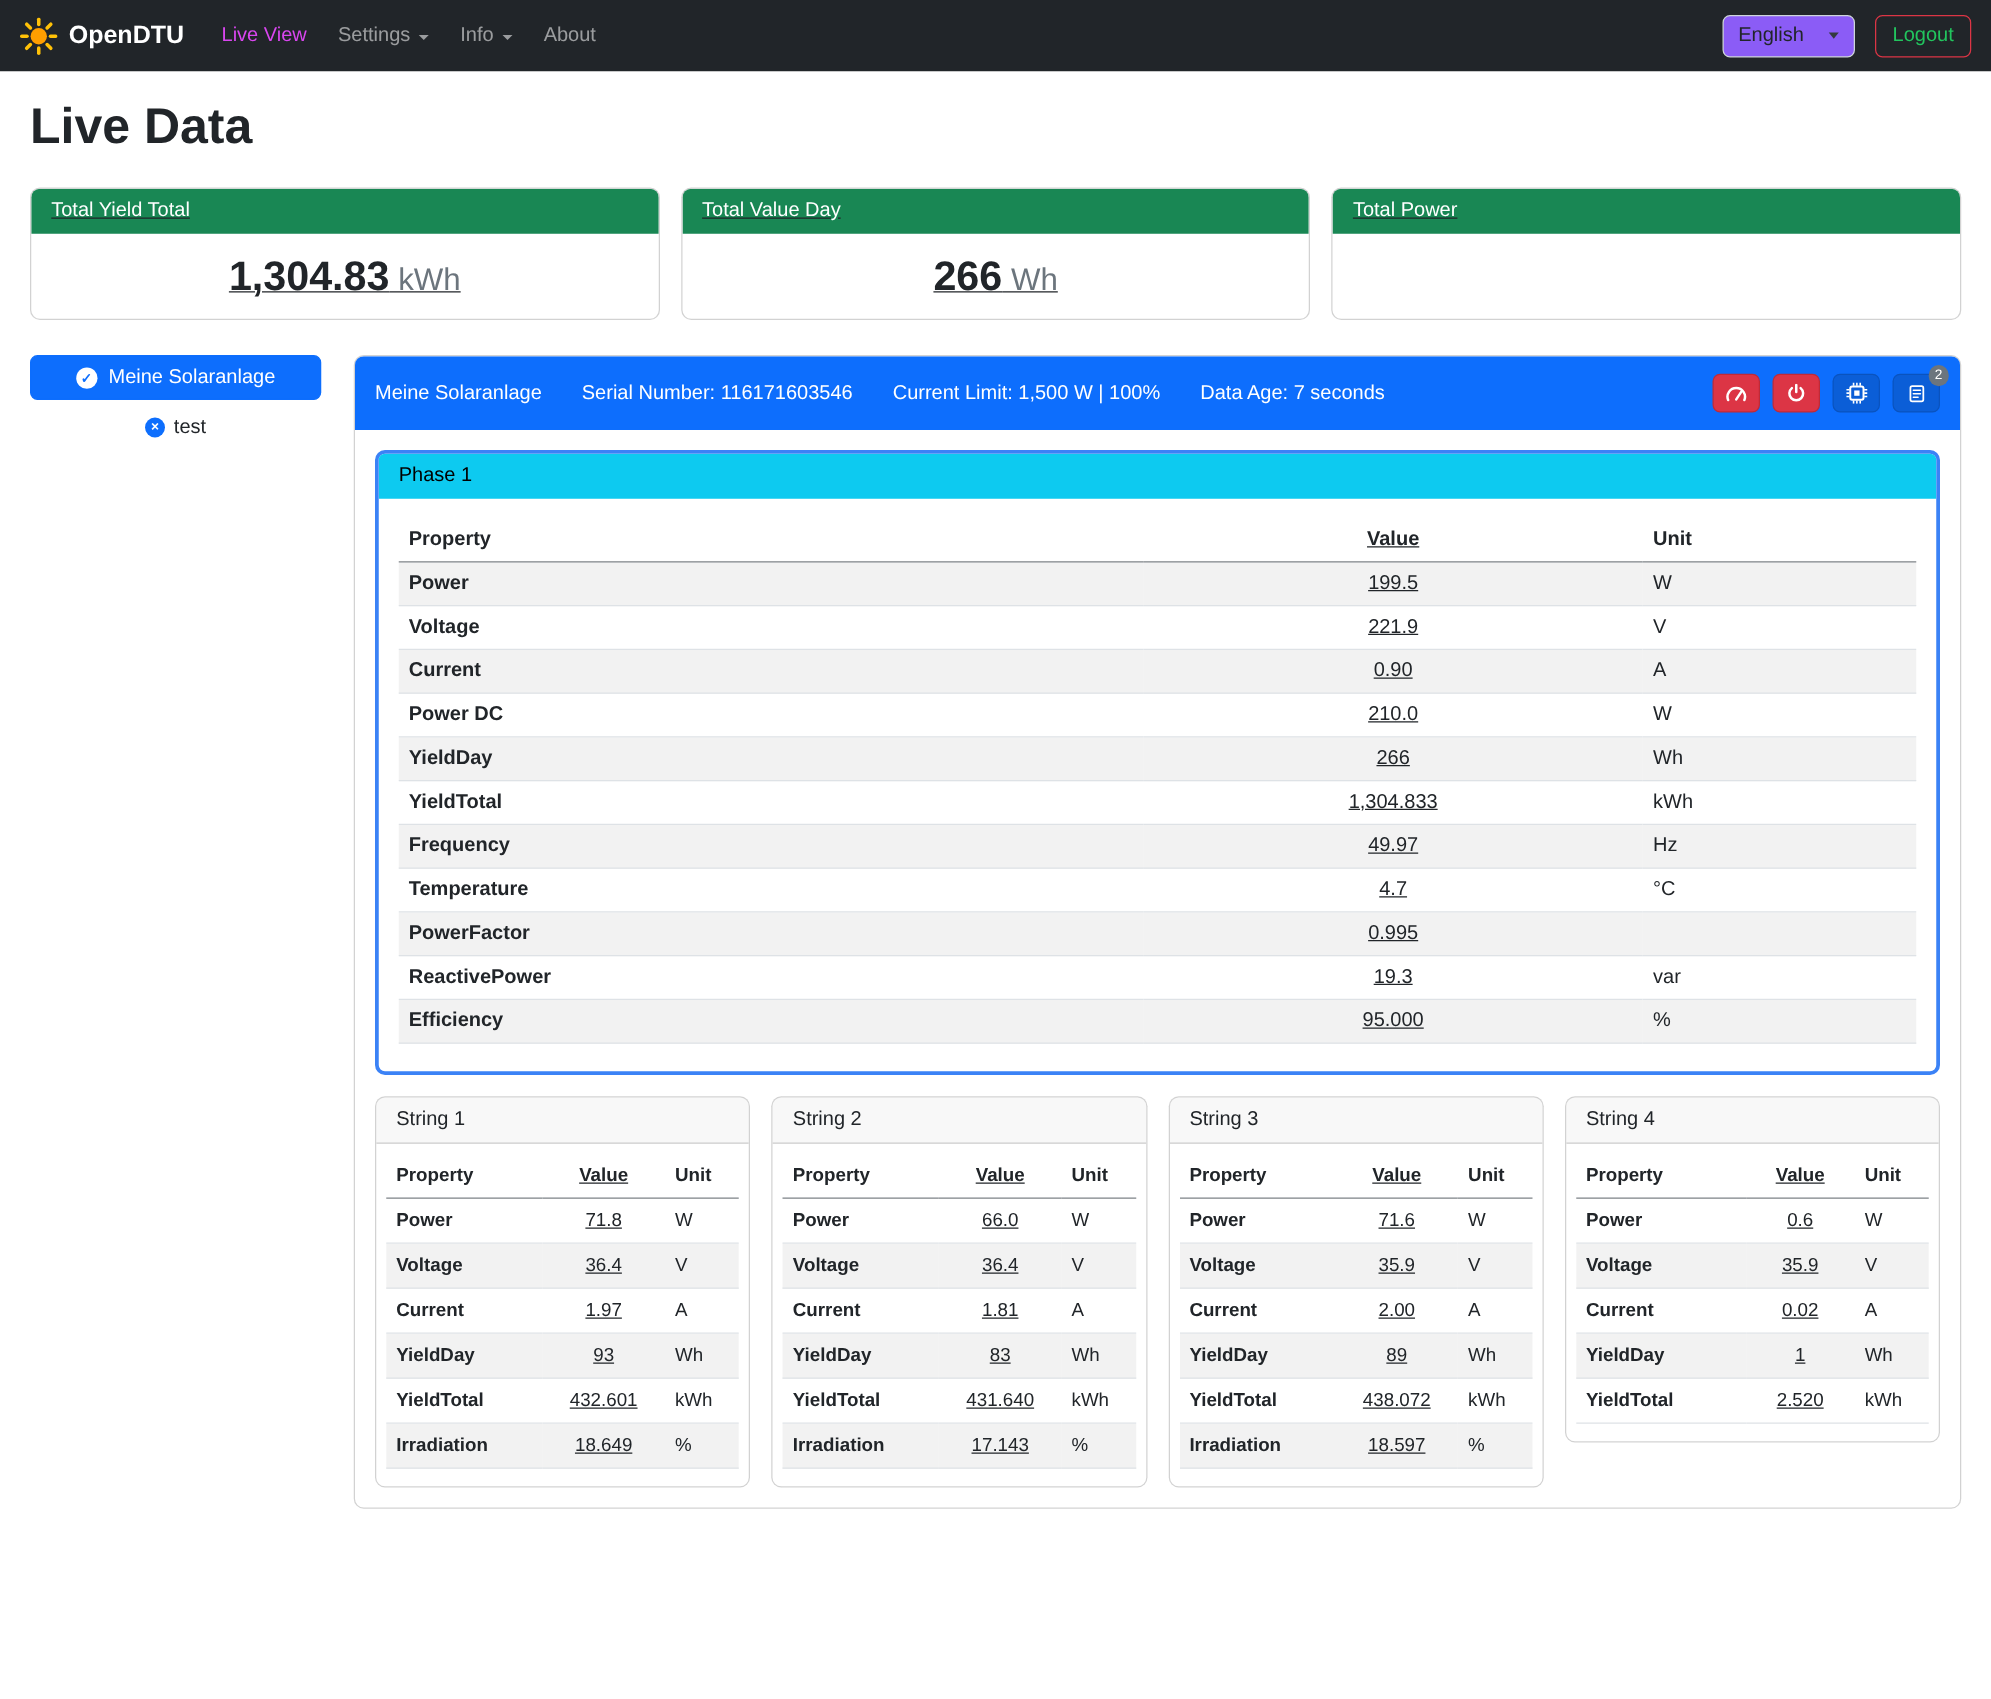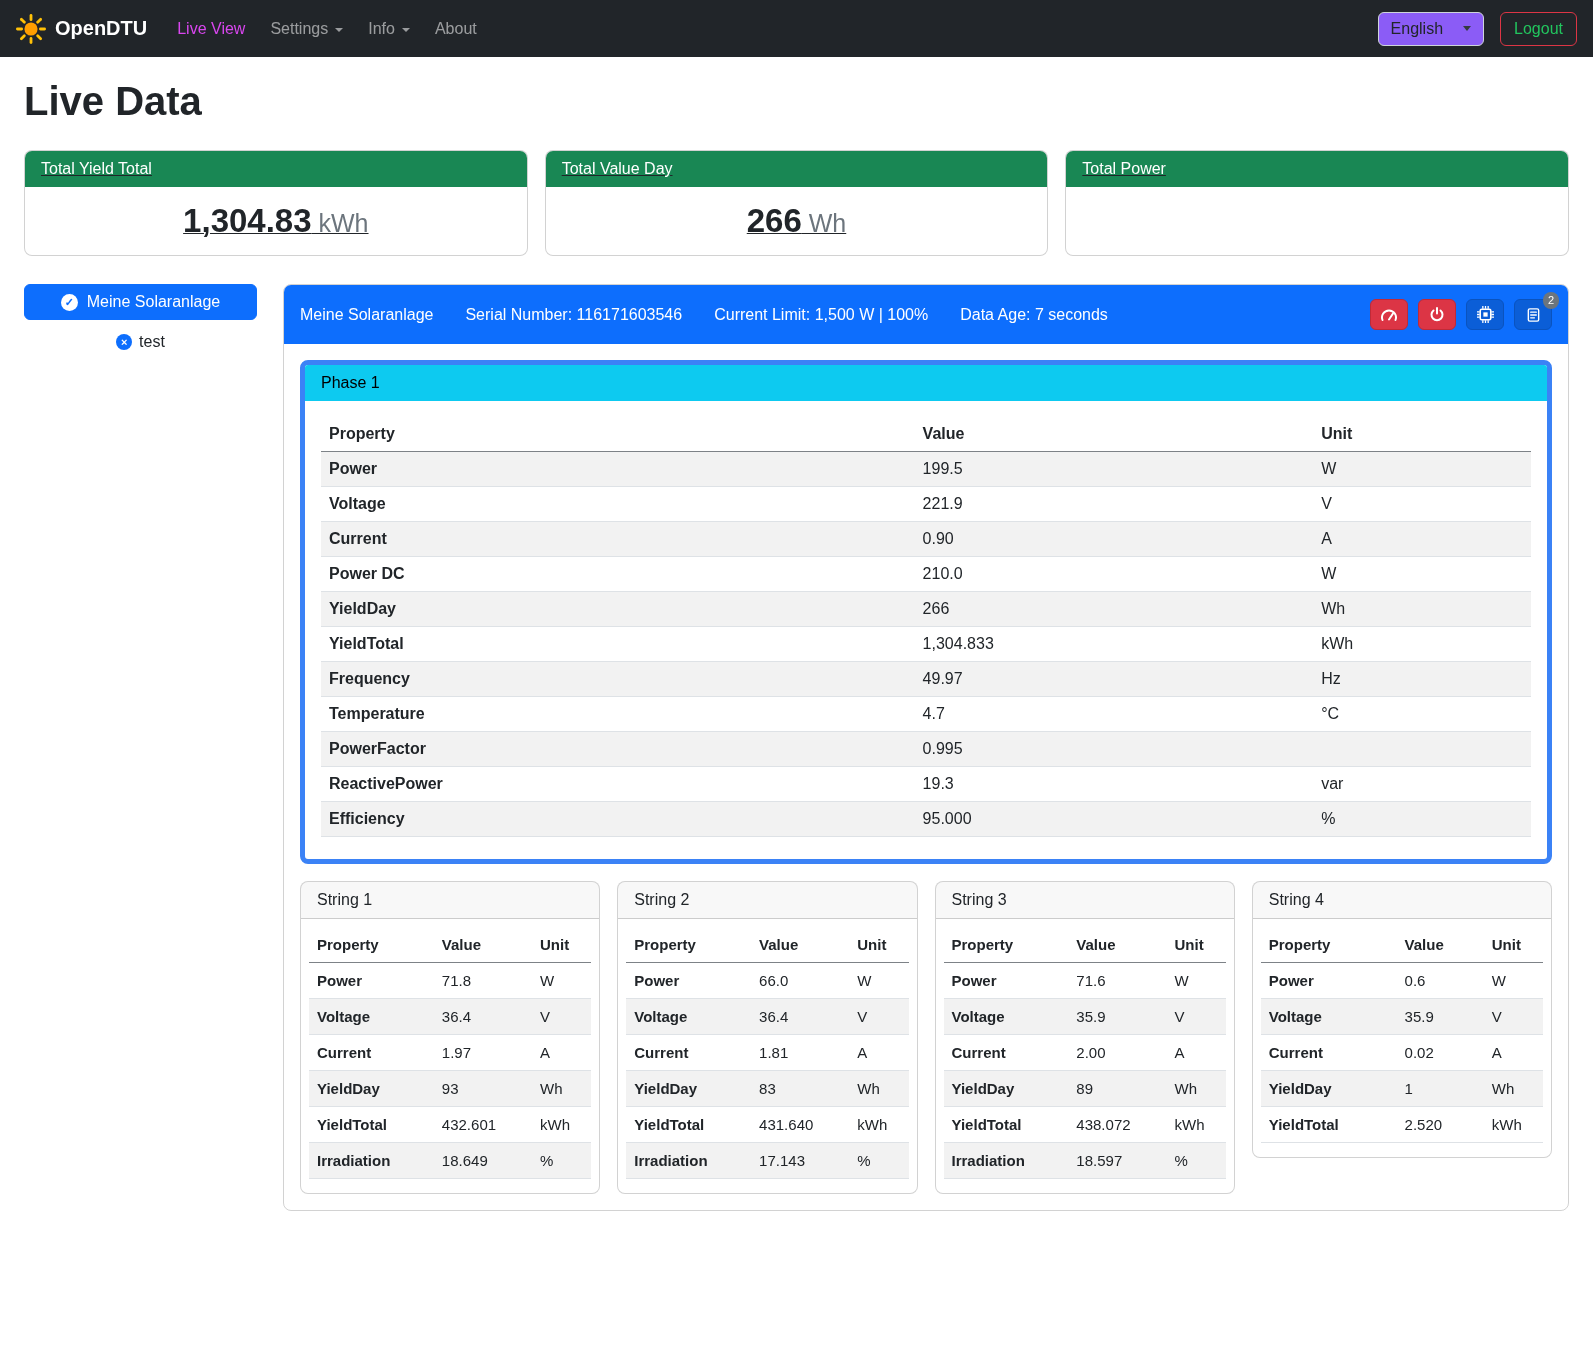--- a/index.html
+++ b/index.html
@@ -68,32 +68,32 @@
   .icon-btn { width:38px; height:31px; border-radius:6px; display:flex;
     align-items:center; justify-content:center; cursor:pointer; position:relative;
     padding:0; }
   .icon-btn.red { background:#dc3545; border:1px solid #c02a37; }
   .icon-btn.blue { background:#0b5ed7; border:1px solid #0a53be; }
   .badge { position:absolute; top:-8px; right:-8px; background:#6c757d; color:#fff;
     font-size:11px; line-height:1; padding:3px 5px; border-radius:9px; }
   .inverter-body { padding:16px; }
 
   
-  .phase-card { border:5px solid #3b82f6; border-radius:8px; overflow:hidden;
+  .phase-card { border:3px solid #3b82f6; border-radius:8px; overflow:hidden;
     margin-bottom:17px; background:#fff; }
   .phase-header { background:#0dcaf0; color:#000; padding:9px 16px; font-size:16px; }
   .phase-body { padding:16px 16px 22px; }
 
   
   .data-table { width:100%; border-collapse:collapse; color:#212529; }
   .data-table th, .data-table td { padding:8px; text-align:left; font-size:16px; }
   .data-table thead th { border-bottom:1px solid #7d8287; font-weight:700; }
   .data-table tbody tr { border-bottom:1px solid #dee2e6; }
   .data-table tbody th { font-weight:700; }
-  .data-table .num { text-align:left; }
+  .data-table .num { text-align:center;text-decoration:underline; }
   .phase-table .unit-col { width:18%; }
   .string-table .unit-col { width:21%; }
   .phase-table tbody tr:nth-child(odd) { background:rgba(0,0,0,.05); }
   .string-table tbody tr:nth-child(even) { background:rgba(0,0,0,.05); }
   .string-table th, .string-table td { font-size:15px; padding:9px 8px; }
 
   
   .strings-row { display:grid; grid-template-columns:repeat(4,1fr); gap:17px;
     align-items:start; }
   .string-card { border:1px solid rgba(0,0,0,.175); border-radius:8px;

